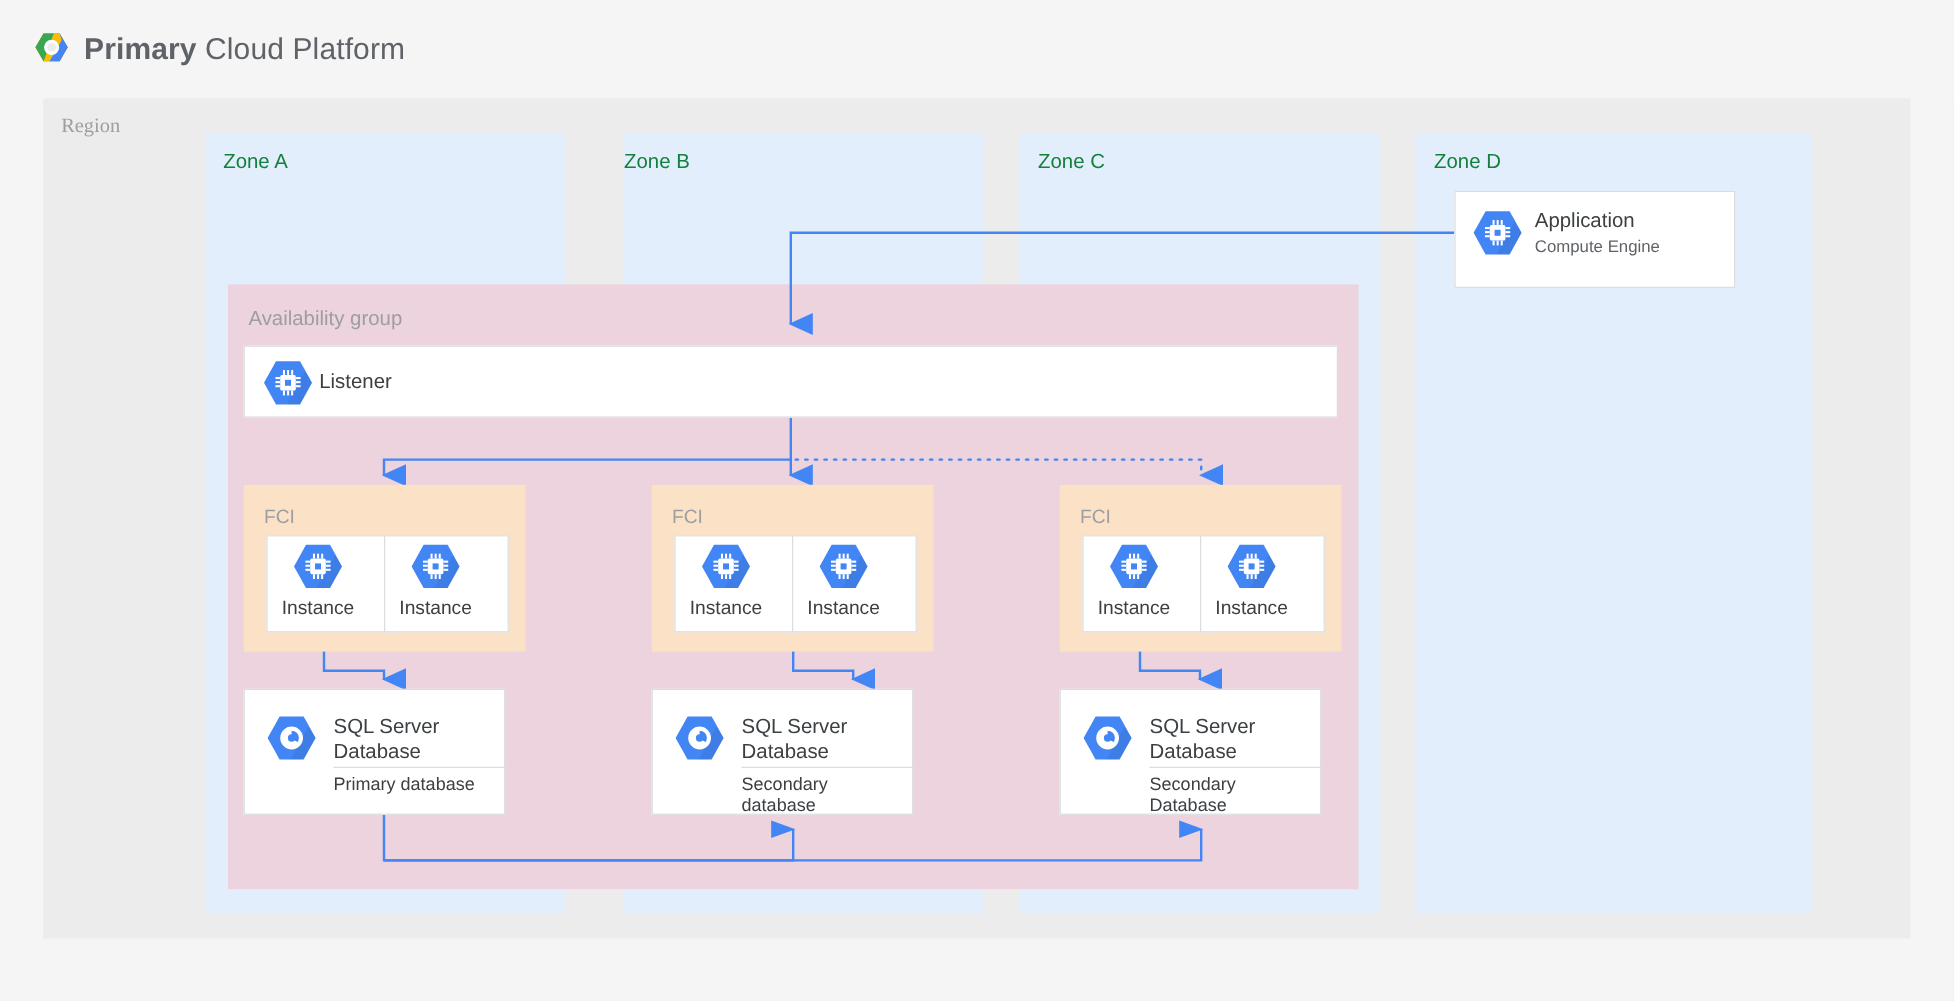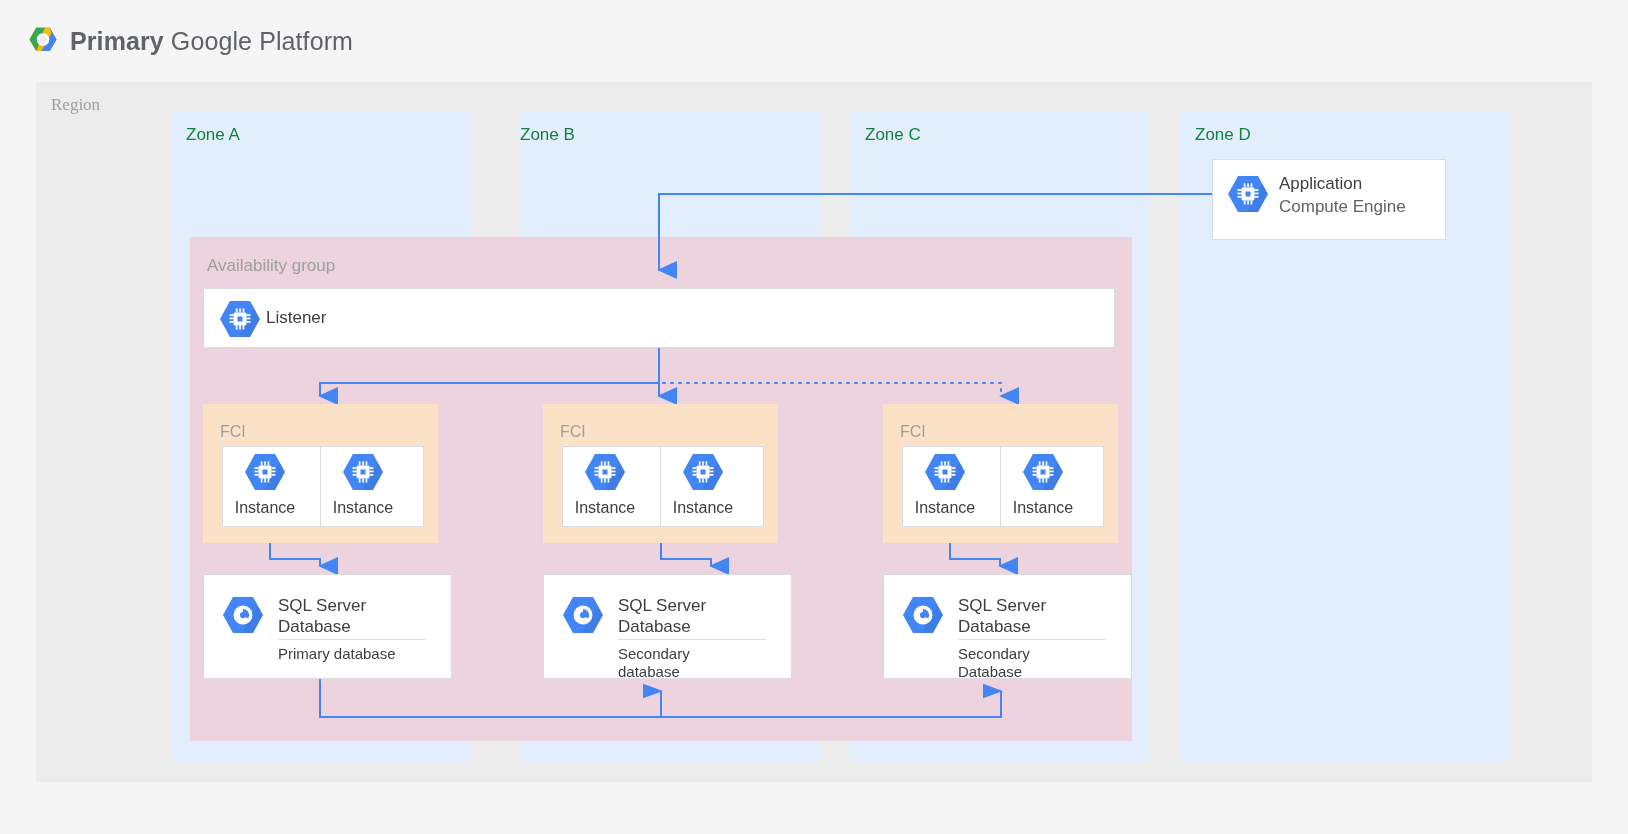--- a/index.html
+++ b/index.html
@@ -40,49 +40,49 @@
   .fci-label{position:absolute;top:423px;font-size:16px;color:#9e9e9e;}
 
   .inst{position:absolute;top:446px;width:74px;height:81px;background:#fff;border:1px solid #dadce0;box-sizing:border-box;}
   .inst .hex{position:absolute;left:16px;top:6px;}
   .inst .lbl{position:absolute;left:0;top:52px;width:74px;text-align:center;font-size:16px;color:#3c4043;}
   .inst.wide{width:104px;}
   .inst.wide .lbl{width:84px;}
   .inst.wide .hex{left:21px;}
 
   
-  .sql{position:absolute;top:574px;width:249px;height:105px;}
+  .sql{position:absolute;top:574px;width:218px;height:105px;}
   .sql .hex{position:absolute;left:18px;top:21px;}
   .sql .ttl{position:absolute;left:74px;top:20px;font-size:17px;color:#3c4043;line-height:21px;}
   .sql .rule{position:absolute;left:74px;top:64px;width:148px;height:1px;background:#dadce0;}
   .sql .sub{position:absolute;left:74px;top:70px;width:150px;font-size:15px;color:#3c4043;line-height:18px;}
 
   
   .app{left:1212px;top:159px;width:234px;height:81px;}
   .app .hex{position:absolute;left:14px;top:15px;}
   .app .ttl{position:absolute;left:66px;top:14px;font-size:17px;color:#3c4043;}
-  .app .sub{position:absolute;left:66px;top:37px;font-size:17px;color:#5f6368;}
+  .app .sub{position:absolute;left:66px;top:37px;font-size:14px;color:#5f6368;}
 
   #wires{position:absolute;left:0;top:0;width:1628px;height:834px;pointer-events:none;}
 </style>
 </head>
 <body>
 
 <div id="stage">
 
   <div class="header">
     <svg class="logo" viewBox="0 0 40 40">
       <path d="M12.1 4.5h15.8l7.9 13.7-7.9 13.7H12.1L4.2 18.2z" fill="#ea4335"></path>
       <path d="M12.1 4.5h15.8l4 6.9-11.9 20.5H12.1L4.2 18.2z" fill="#fbbc05"></path>
       <path d="M4.2 18.2 12.1 4.5h10l-9.9 27.4L4.2 18.2z" fill="#34a853"></path>
       <path d="M27.9 4.5l7.9 13.7-7.9 13.7H18l11.9-20.6-2-6.8z" fill="#4285f4"></path>
       <circle cx="20" cy="18.2" r="7.4" fill="#ffffff"></circle>
       <circle cx="20" cy="18.2" r="4.3" fill="#5f6368" opacity=".12"></circle>
     </svg>
-    <div class="wordmark"><b>Primary</b><span> Google Platform</span></div>
+    <div class="wordmark"><b>Primary</b><span> Cloud Platform</span></div>
   </div>
 
   <div class="region"></div>
   <div class="region-label">Region</div>
 
   <div class="zone" id="z0" style="left: 171px; width: 300px;"></div>
   <div class="zone" id="z1" style="left: 520px; width: 300px;"></div>
   <div class="zone" id="z2" style="left: 850px; width: 300px;"></div>
   <div class="zone" id="z3" style="left: 1180px; width: 330px;"></div>
   <div class="zone-label" id="zl0" style="left: 186px;">Zone A</div>

